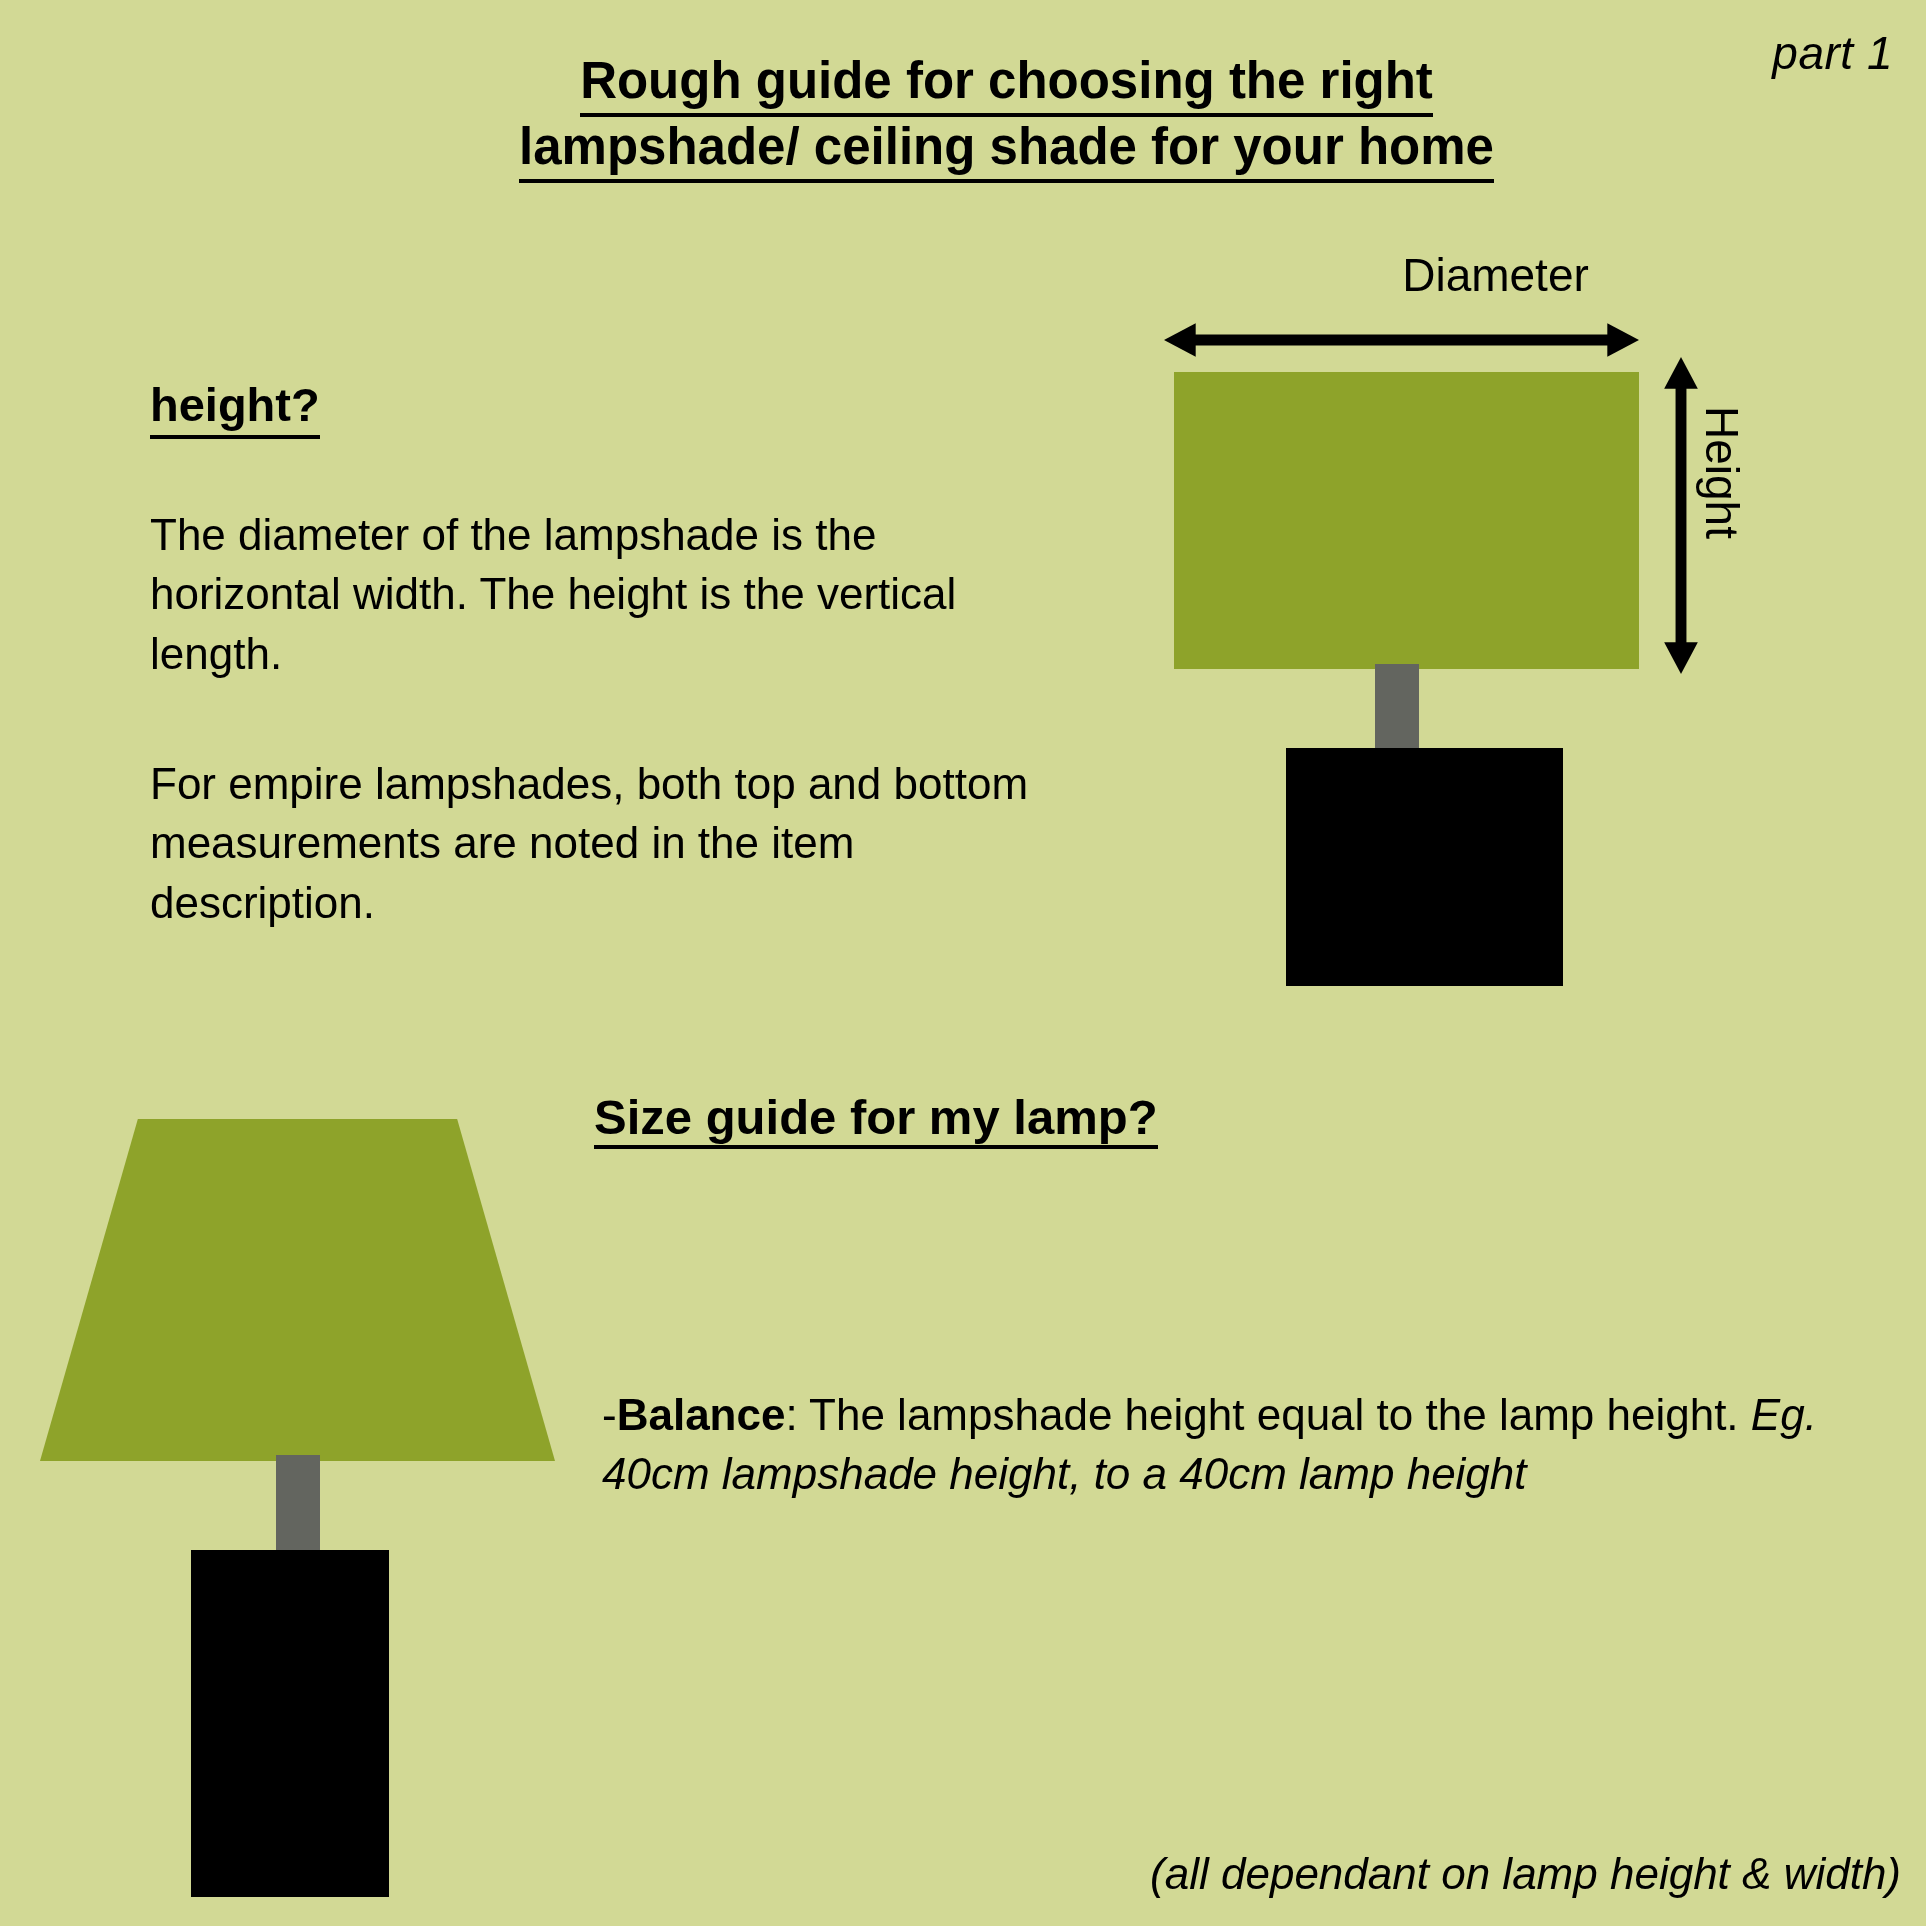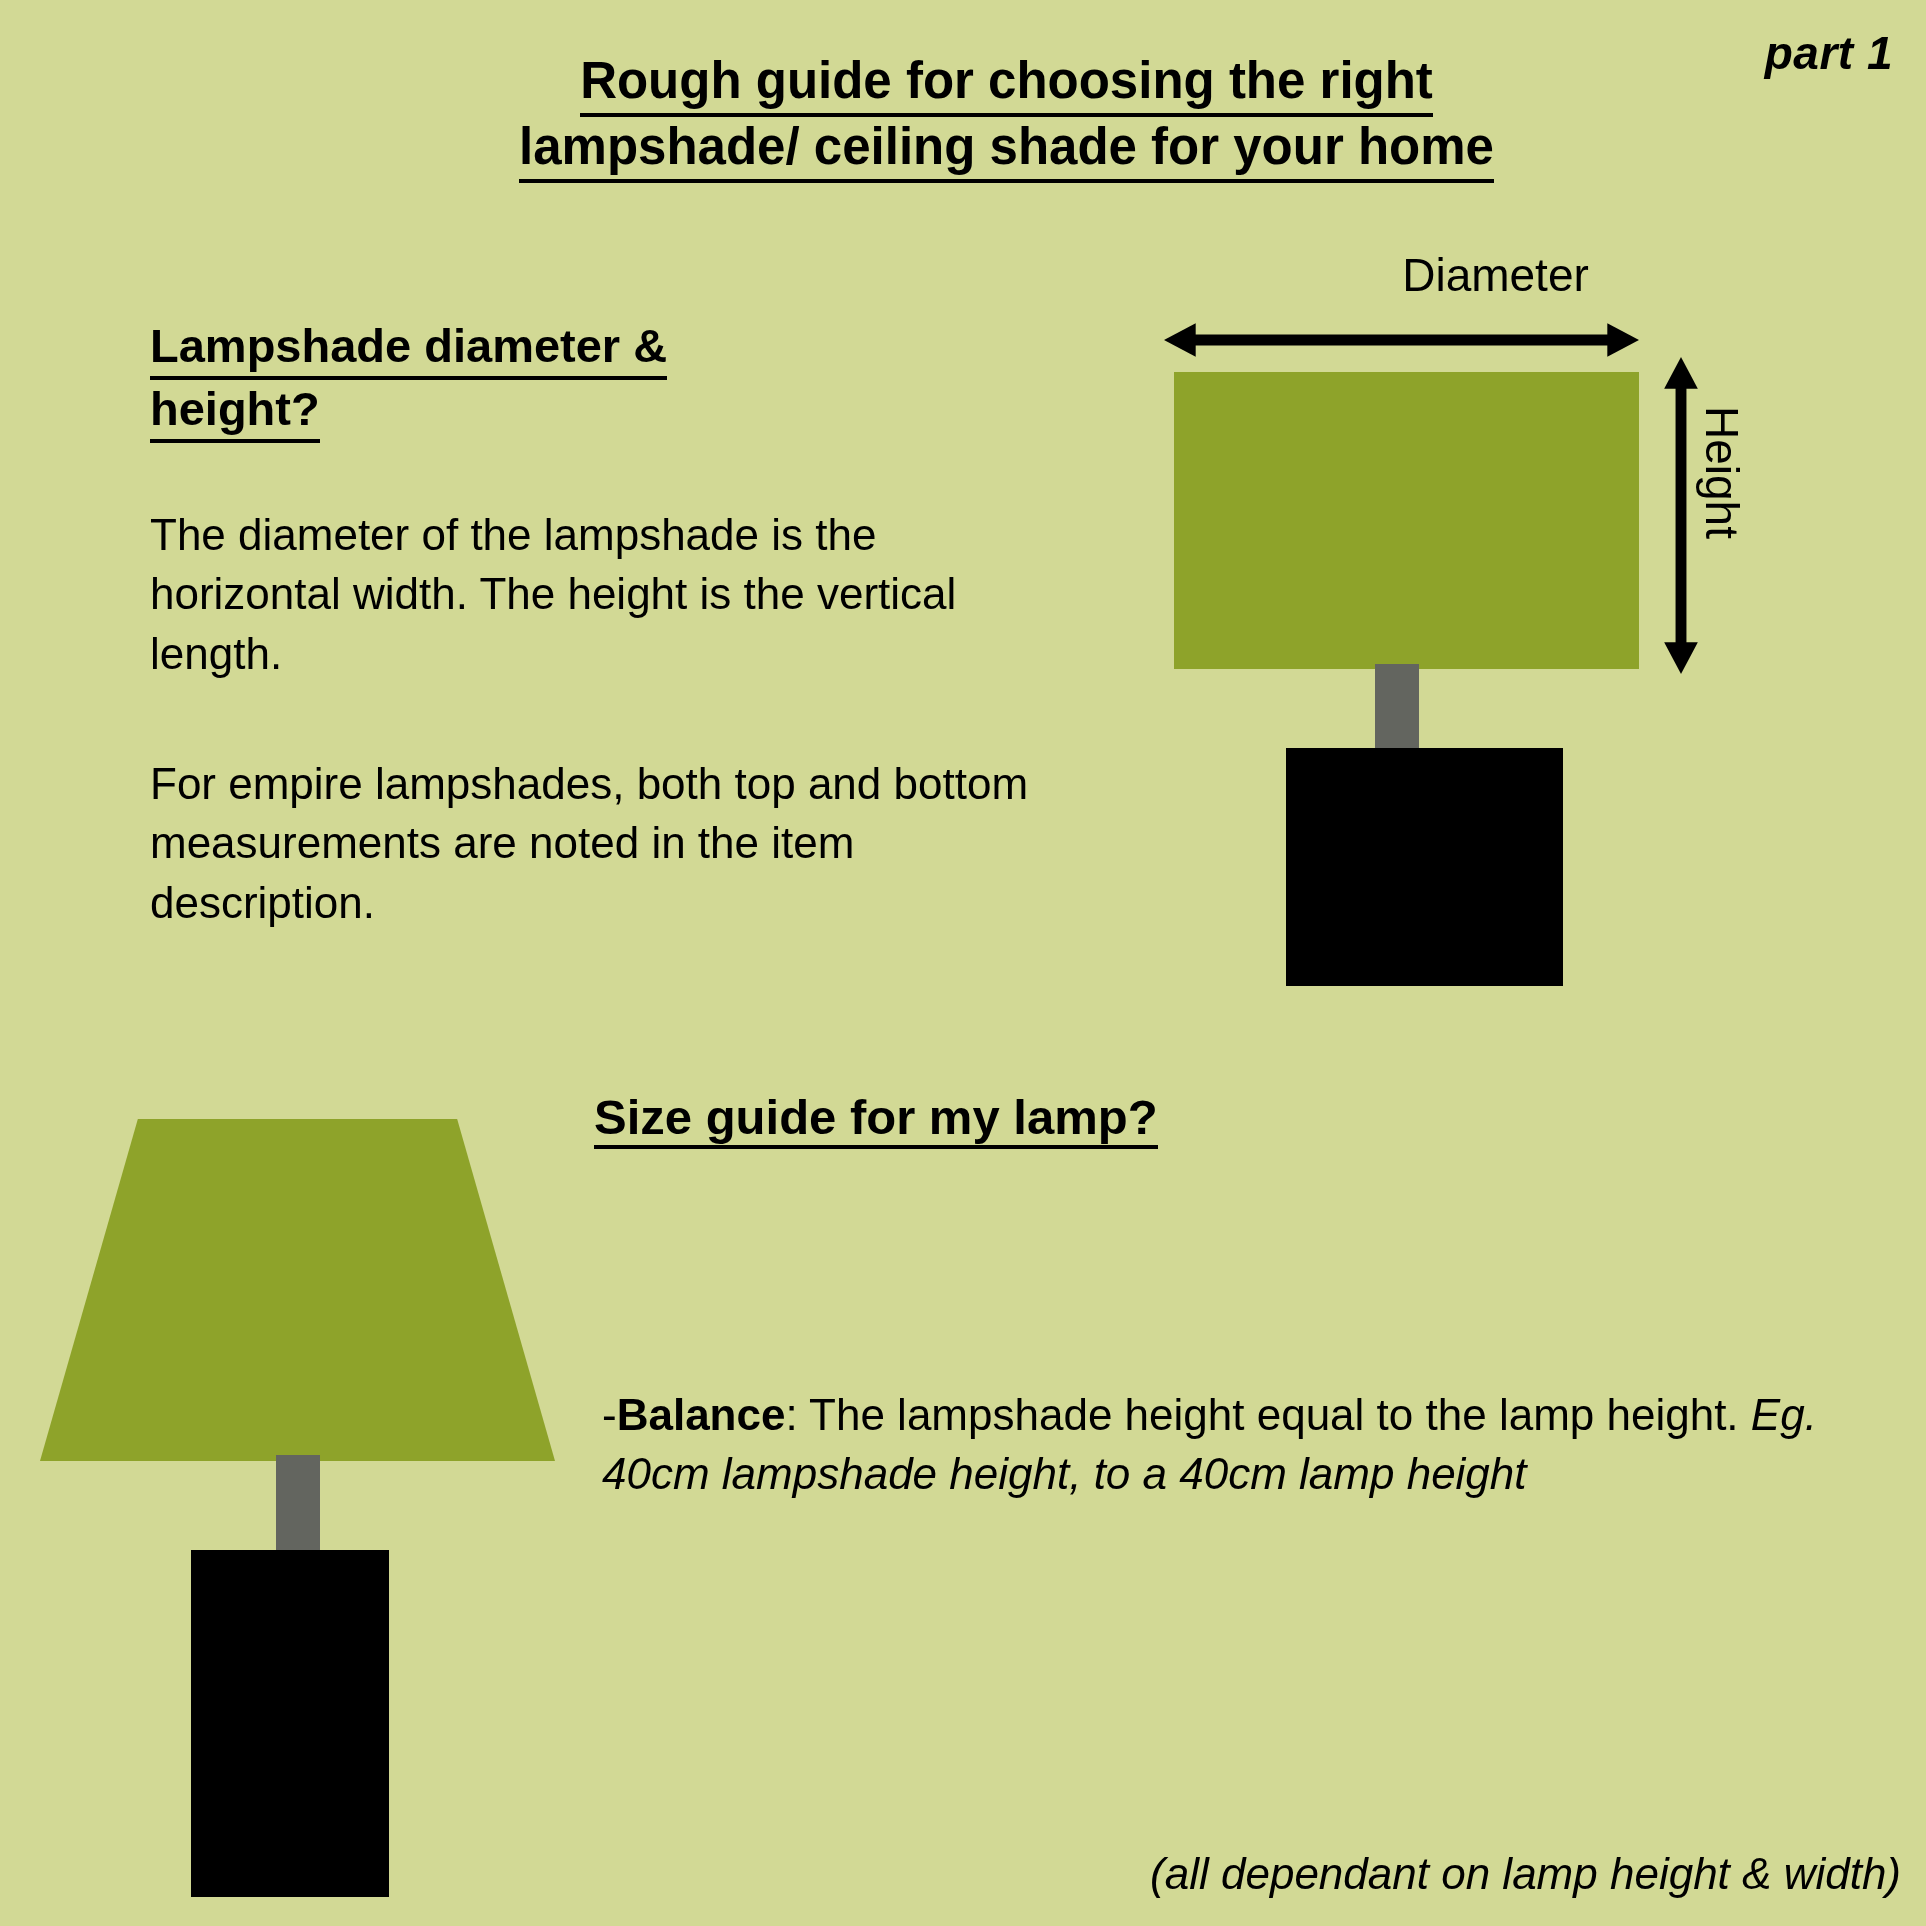--- a/index.html
+++ b/index.html
@@ -21,21 +21,21 @@
     height: 1927px;
   }
 
   
   .part-label {
     position: absolute;
     top: 26px;
     right: 34px;
     font-size: 46px;
     font-style: italic;
-    font-weight: bold;
+    font-weight: normal;
     letter-spacing: 0.5px;
   }
   .main-title {
     position: absolute;
     top: 51px;
     left: 0;
     width: 1927px;
     text-align: center;
     font-size: 51px;
     font-weight: bold;
@@ -217,21 +217,21 @@
 <div class="page">
 
   <div class="part-label">part 1</div>
 
   <div class="main-title">
     <span class="ln">Rough guide for choosing the right</span><br>
     <span class="ln">lampshade/ ceiling shade for your home</span>
   </div>
 
   <div class="sec1-heading">
-    <span class="ln">Lampshade diameter &amp;</span><br>
+    <br>
     <span class="ln">height?</span>
   </div>
 
   <div class="sec1-p1">The diameter of the lampshade is the horizontal width. The height is the vertical length.</div>
   <div class="sec1-p2">For empire lampshades, both top and bottom measurements are noted in the item description.</div>
 
   <div class="diag-top">
     <div class="diameter-label">Diameter</div>
 
     <svg class="arrow-h" viewBox="0 0 480 40">

